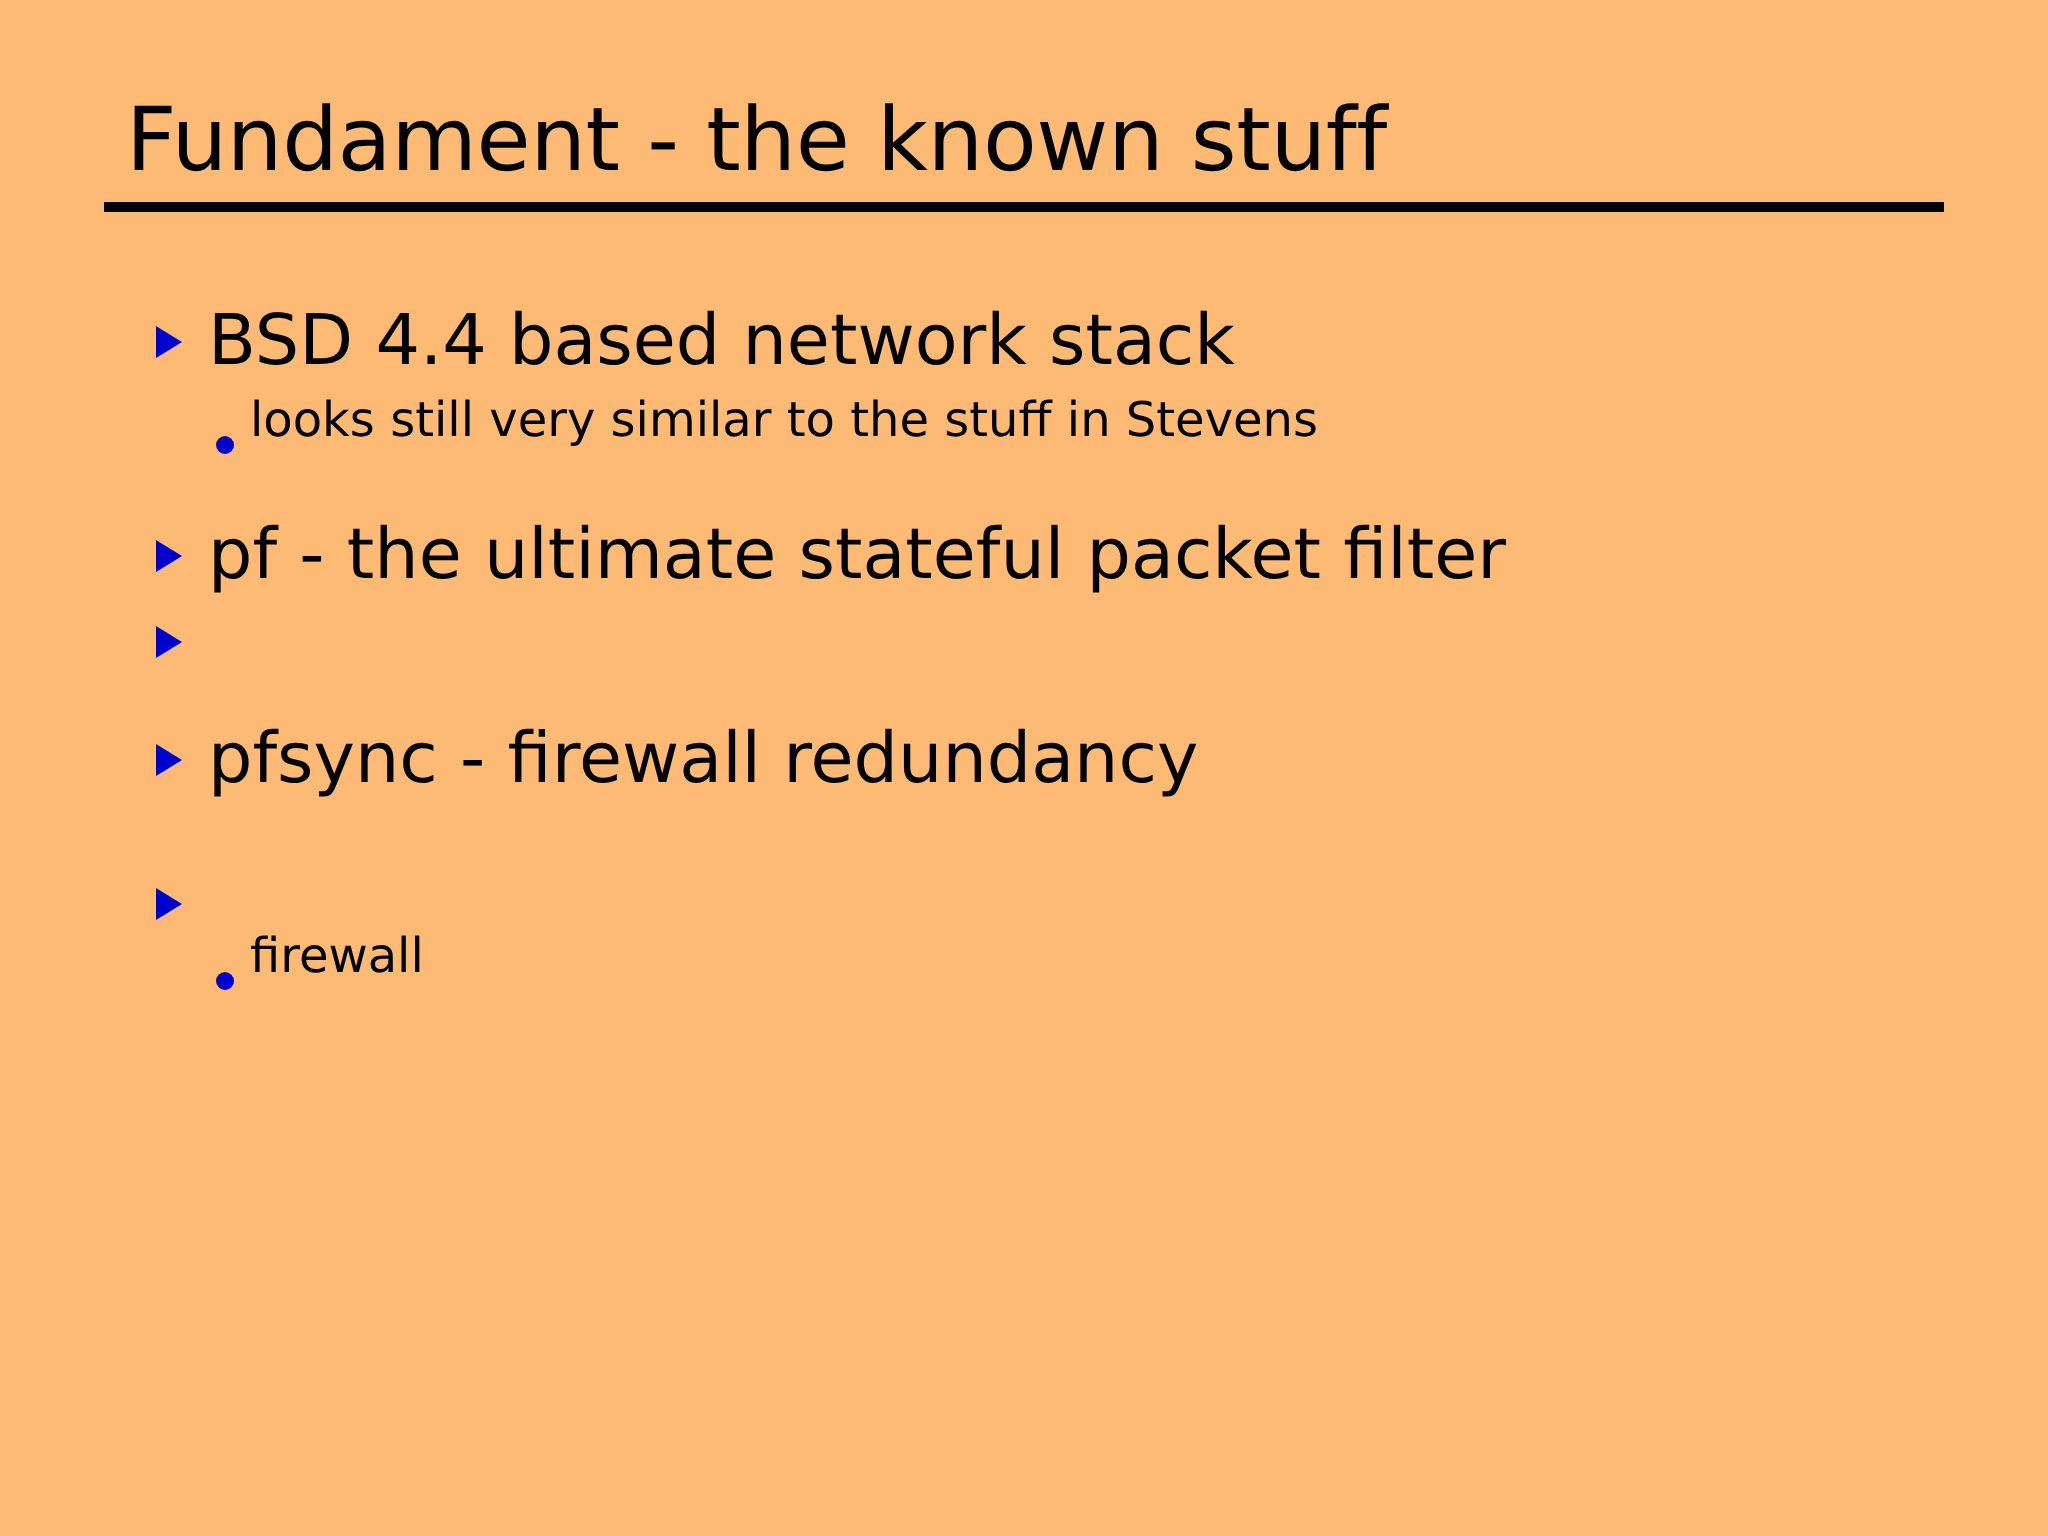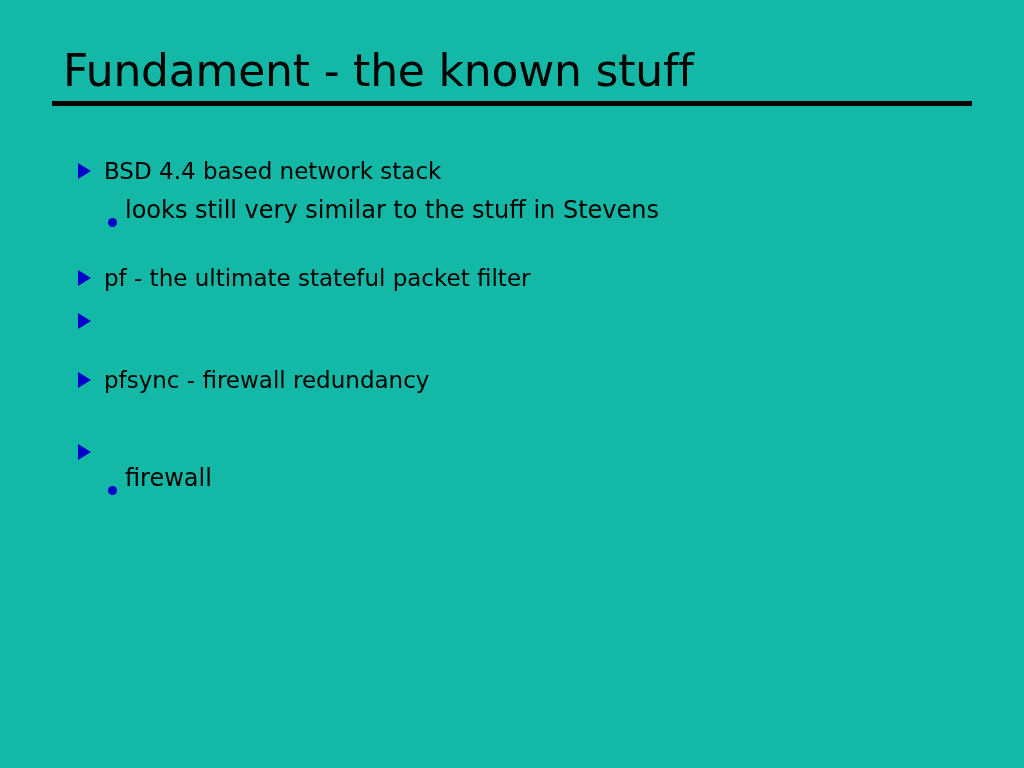--- a/index.html
+++ b/index.html
@@ -10,21 +10,21 @@
   }
   body {
     font-family: "DejaVu Sans", "Liberation Sans", sans-serif;
     color: #000000;
     -webkit-font-smoothing: antialiased;
   }
   .slide {
     position: relative;
     width: 1024px;
     height: 768px;
-    background: #14b8a6;
+    background: #fdba74;
     overflow: hidden;
   }
 
   
   .title-block {
     position: absolute;
     left: 52px;
     top: 46px;
     width: 920px;
   }
@@ -72,21 +72,21 @@
   }
   .tri {
     display: block;
     width: 0;
     height: 0;
     border-top: 8px solid transparent;
     border-bottom: 8px solid transparent;
     border-left: 13px solid #0000cc;
   }
   .text-l1 {
-    font-size: 23px;
+    font-size: 35px;
     line-height: 42px;
     color: #000000;
     white-space: nowrap;
   }
 
   .bullet-l2 {
     display: flex;
     align-items: flex-end;
     margin: 0 0 0 30px;
   }

